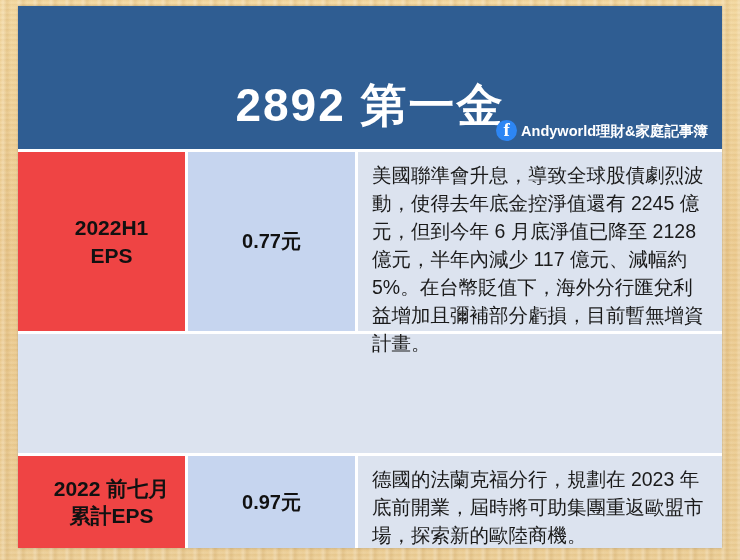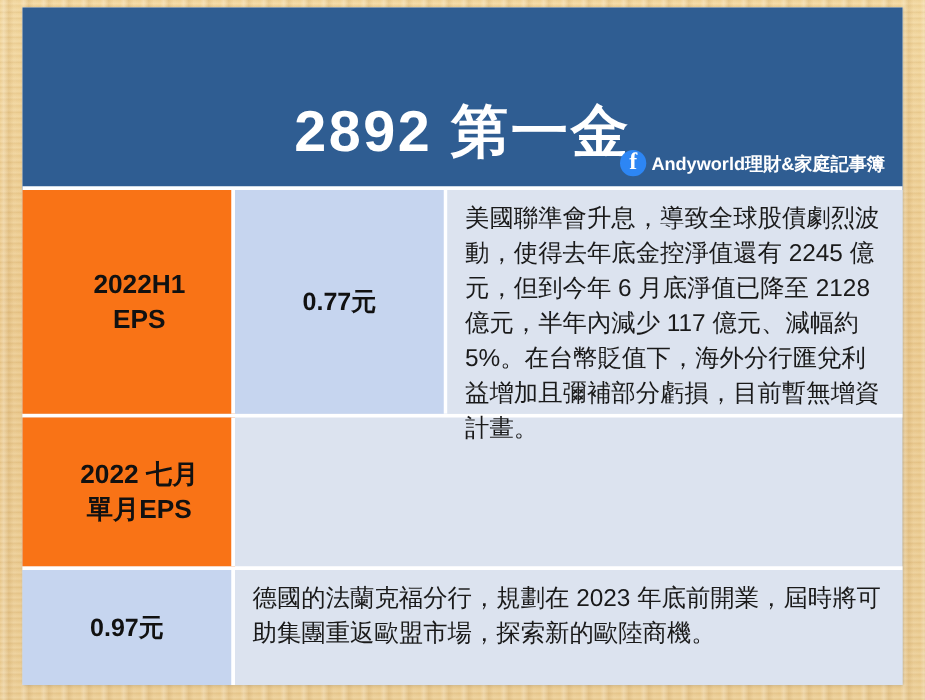--- a/index.html
+++ b/index.html
@@ -121,21 +121,21 @@
     border-bottom: 3px solid #ffffff;
   }
   .row:last-child { border-bottom: none; }
 
   .row-1 { height: 182px; }
   .row-2 { height: 122px; }
   .row-3 { height: 92px; }
 
   .cell-label {
     flex: 0 0 170px;
-    background: #f97316;
+    background: #ef4444;
     border-right: 3px solid #ffffff;
     display: flex;
     align-items: center;
     justify-content: center;
     text-align: center;
     color: #111111;
     font-size: 21px;
     font-weight: bold;
     line-height: 1.3;
     box-sizing: border-box;
@@ -184,23 +184,23 @@
   <div id="table">
 
     <div class="row row-1">
       <div class="cell-label">2022H1
 EPS</div>
       <div class="cell-value">0.77元</div>
       <div class="cell-desc">美國聯準會升息，導致全球股債劇烈波動，使得去年底金控淨值還有 2245 億元，但到今年 6 月底淨值已降至 2128 億元，半年內減少 117 億元、減幅約 5%。在台幣貶值下，海外分行匯兌利益增加且彌補部分虧損，目前暫無增資計畫。</div>
     </div>
 
     <div class="row row-2">
-      <div class="cell-label">2022 七月
-單月EPS</div>
     </div>
 
     <div class="row row-3">
+      <div class="cell-label">2022 前七月
+累計EPS</div>
       <div class="cell-value">0.97元</div>
       <div class="cell-desc">德國的法蘭克福分行，規劃在 2023 年底前開業，屆時將可助集團重返歐盟市場，探索新的歐陸商機。</div>
     </div>
 
   </div>
 </div>
 
 </body></html>

